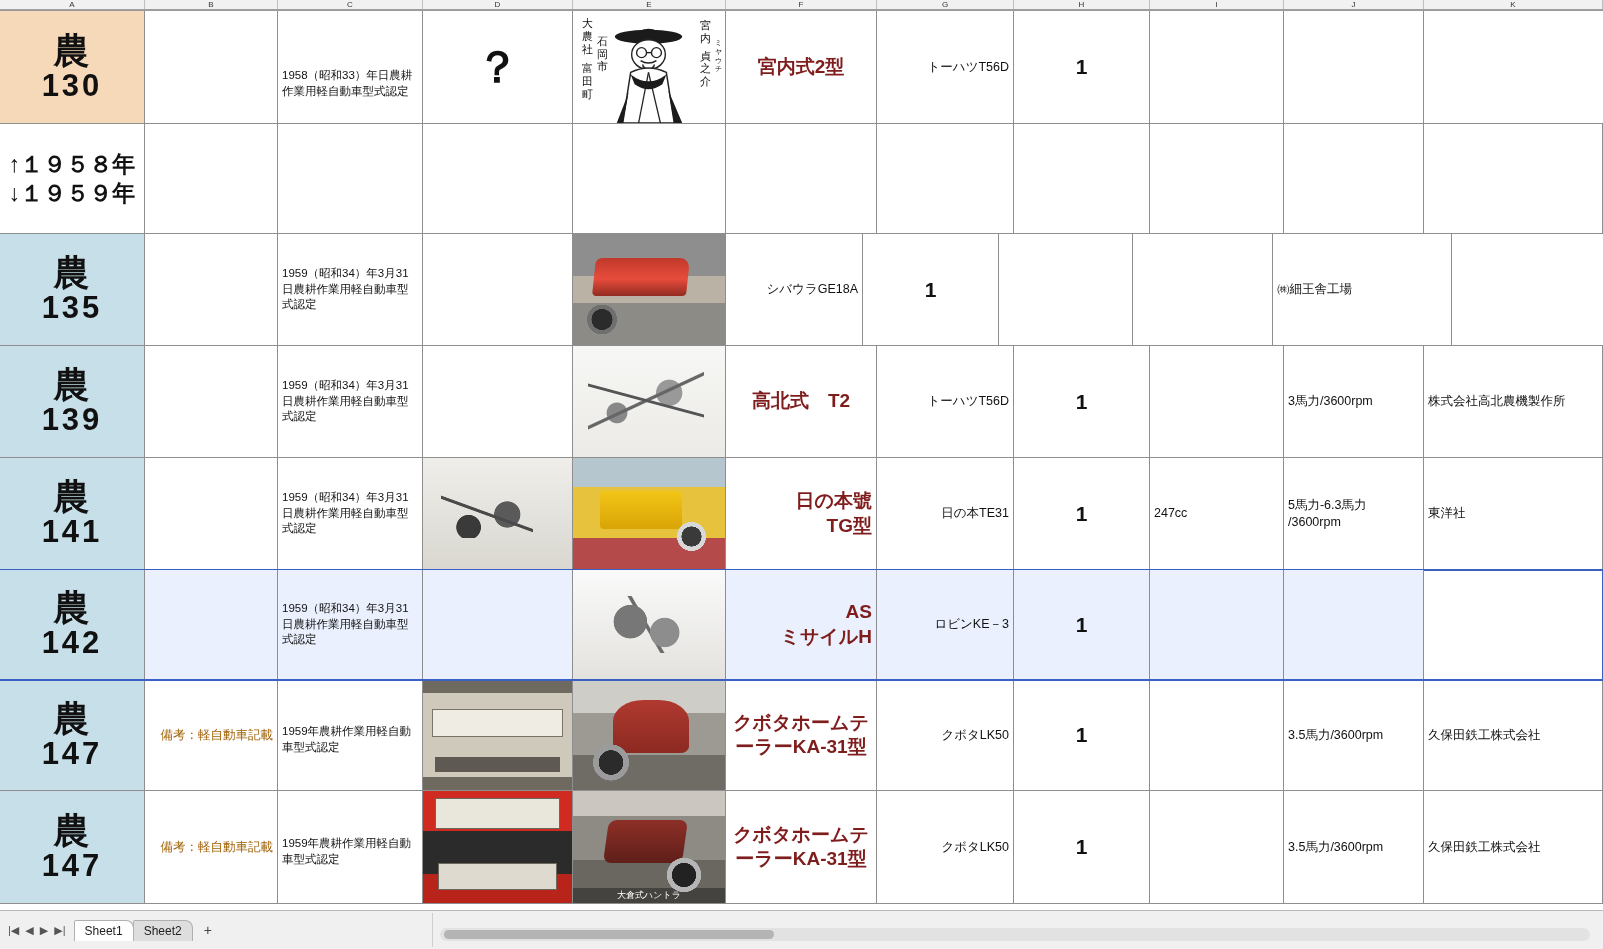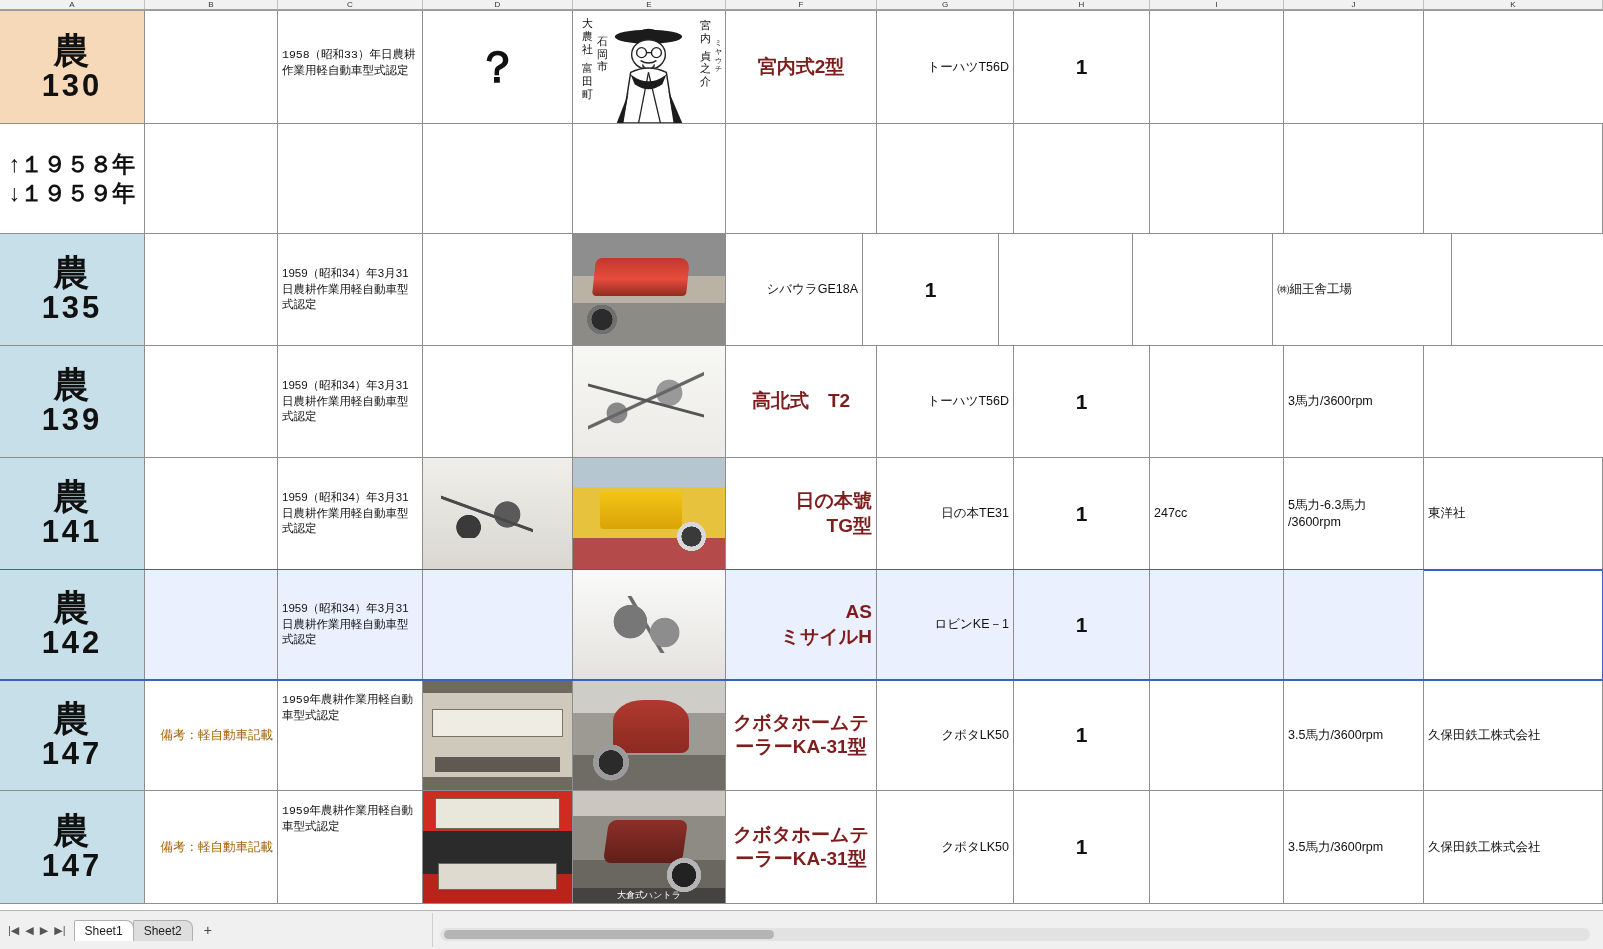--- a/index.html
+++ b/index.html
@@ -51,21 +51,21 @@
   }
   .cell {
     border-right: 1px solid #8e8e8e;
     position: relative;
     overflow: hidden;
     background: #ffffff;
     display: flex;
     align-items: center;
     padding: 2px 4px;
   }
-  .cell.v-top { align-items: flex-start; font-family: Liberation Mono, monospace; }
+  .cell.v-top { align-items: center; }
   .cell.center { justify-content: center; text-align: center; }
   .cell.left { justify-content: flex-start; text-align: left; }
 
   
   .c0 { width: 145px; }
   .c1 { width: 133px; }
   .c2 { width: 145px; }
   .c3 { width: 150px; }
   .c4 { width: 153px; }
   .c5 { width: 151px; }
@@ -549,20 +549,23 @@
       </div>
       <div class="cell c7 center">
         <div class="qty">1</div>
       </div>
       <div class="cell c8 left">
         <div class="plain"></div>
       </div>
       <div class="cell c9 left">
         <div class="plain">3馬力/3600rpm</div>
       </div>
+      <div class="cell c10 left">
+        <div class="plain">株式会社高北農機製作所</div>
+      </div>
     </div>
 
     <div class="row" style="height:112px;">
       <div class="cell c0 center bg-blue">
         <div class="nou">
           <span class="kanji">農</span>
           <span class="num">141</span>
         </div>
       </div>
       <div class="cell c1 left v-top">
@@ -614,21 +617,21 @@
       </div>
       <div class="cell c3 bg-sel"></div>
       <div class="cell c4" style="padding:0;">
         <div class="pic pic-engine-bw"></div>
       </div>
       <div class="cell c5 center bg-sel">
         <div class="model-name" style="white-space:pre-line;">AS
 ミサイルH</div>
       </div>
       <div class="cell c6 center bg-sel">
-        <div class="engine">ロビンKE－1</div>
+        <div class="engine">ロビンKE－3</div>
       </div>
       <div class="cell c7 center bg-sel">
         <div class="qty">1</div>
       </div>
       <div class="cell c8 left bg-sel">
         <div class="plain"></div>
       </div>
       <div class="cell c9 left bg-sel">
         <div class="plain"></div>
       </div>

